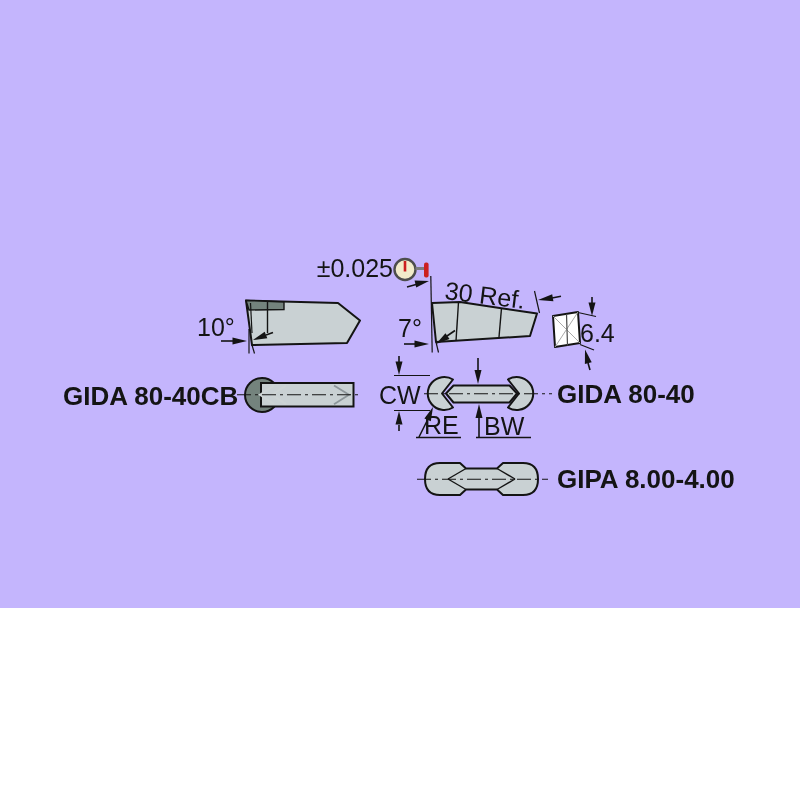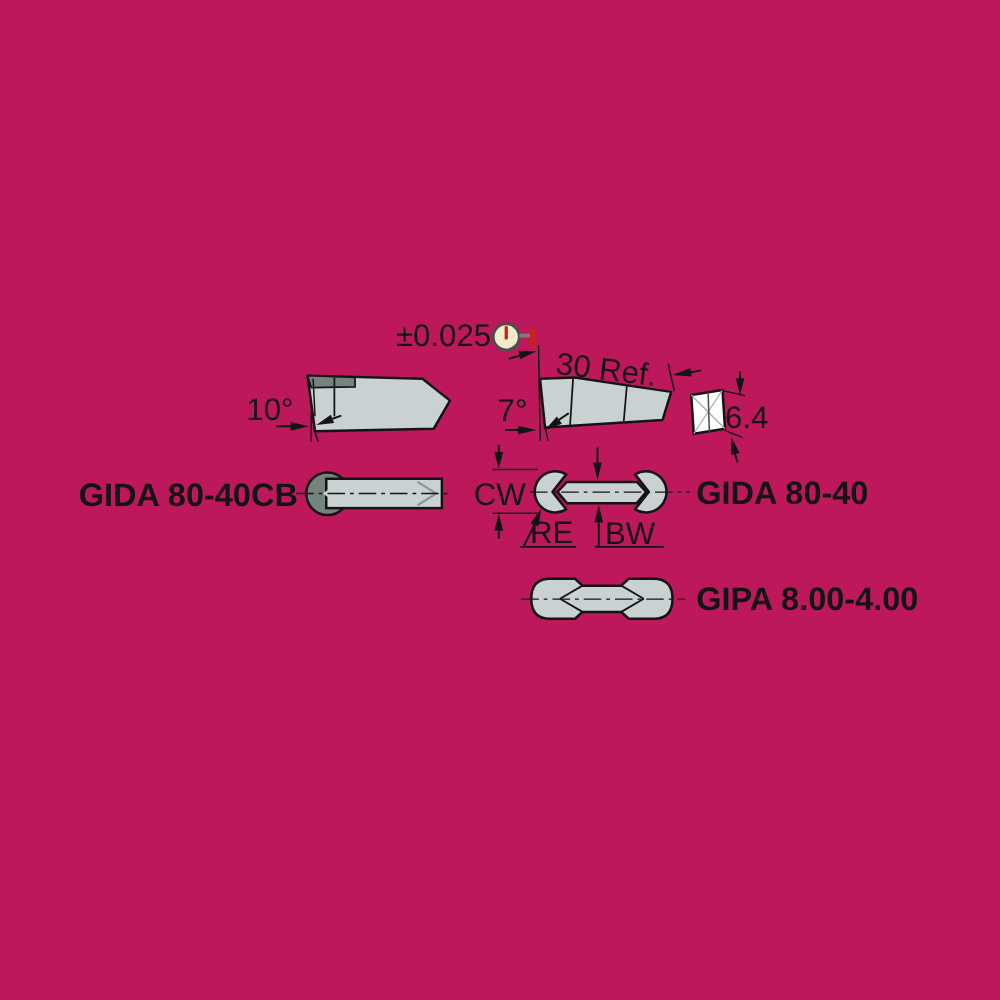--- a/index.html
+++ b/index.html
@@ -1,16 +1,16 @@
 <!DOCTYPE html>
 <html><head>
 <meta charset="utf-8">
 <style>
   html,body{margin:0;padding:0;background:#ffffff;}
-  .canvas{position:relative;width:800px;height:800px;background:#be185d;overflow:hidden;
+  .canvas{position:relative;width:800px;height:608px;background:#c4b5fd;overflow:hidden;
           font-family:"Liberation Sans", sans-serif;}
   svg{display:block}
   text{fill:#141414;}
   .dim-label{font-size:25px;font-weight:normal;}
   .product-label{font-size:26px;font-weight:bold;}
 </style>
 </head>
 <body>
 
 <div class="canvas">

